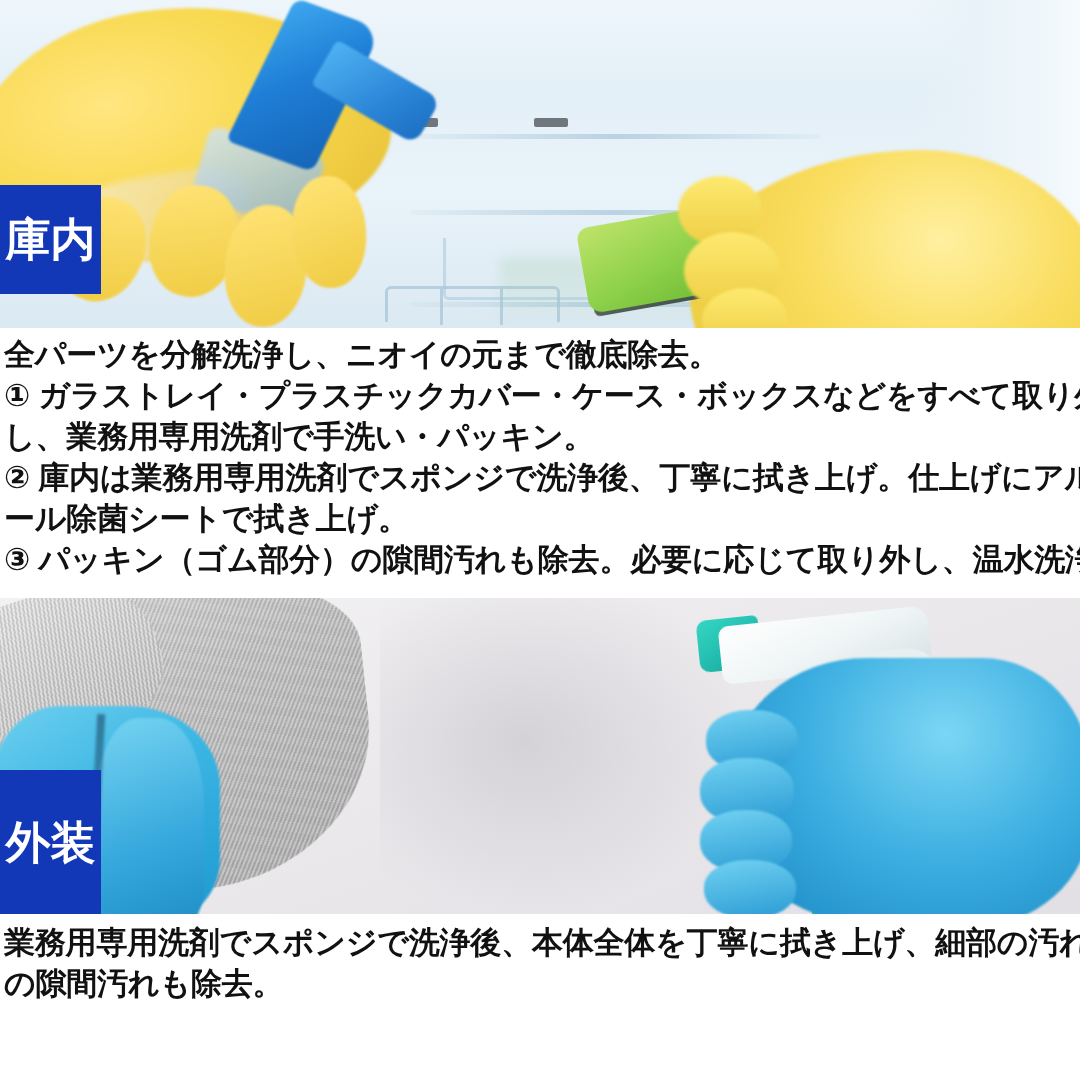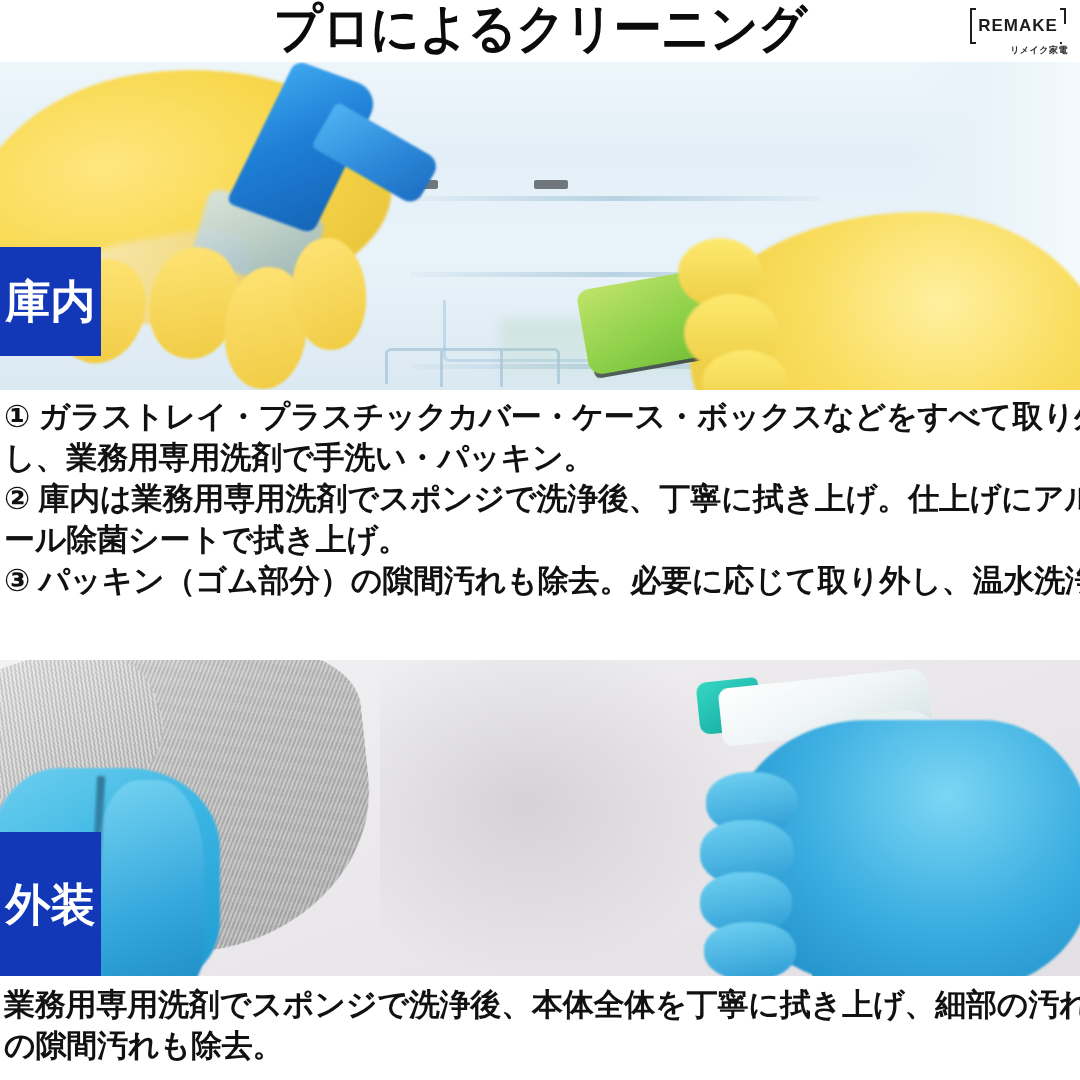--- a/index.html
+++ b/index.html
@@ -238,29 +238,20 @@
   }
   .body-text p{ margin:0; white-space:nowrap; }
   .block-top{ height:262px; padding-top:6px; }
   .block-bottom{ height:112px; padding-top:8px; }
 </style>
 </head>
 <body>
 
 <div class="page">
 
-  <div class="header">
-    <div class="title">プロによるクリーニング</div>
-
-    <div class="logo">
-      <div class="logo-frame"></div>
-      <div class="logo-word">REMAKE</div>
-      <div class="logo-sub">リメイク家電</div>
-    </div>
-  </div>
 
   <div class="photo photo-top">
     <div class="ph-layer">
       <div class="fridge-bg"></div>
       <div class="fridge-wall-r"></div>
       <div class="shelf s1"></div>
       <div class="shelf s2"></div>
       <div class="shelf s3"></div>
       <div class="tray"></div>
       <div class="clipmark c1"></div>
@@ -285,20 +276,21 @@
       <div class="sponge-green"></div>
       <div class="knuckle k1"></div>
       <div class="knuckle k2"></div>
       <div class="knuckle k3"></div>
     </div>
 
     <div class="badge badge-top">庫内</div>
   </div>
 
   <div class="body-text block-top">
+    <p>全パーツを分解洗浄し、ニオイの元まで徹底除去。</p>
     <p>① ガラストレイ・プラスチックカバー・ケース・ボックスなどをすべて取り外</p>
     <p>し、業務用専用洗剤で手洗い・パッキン。</p>
     <p>② 庫内は業務用専用洗剤でスポンジで洗浄後、丁寧に拭き上げ。仕上げにアルコ</p>
     <p>ール除菌シートで拭き上げ。</p>
     <p>③ パッキン（ゴム部分）の隙間汚れも除去。必要に応じて取り外し、温水洗浄。</p>
   </div>
 
   <div class="photo photo-bottom">
     <div class="ph-layer">
       <div class="wall-bg"></div>

